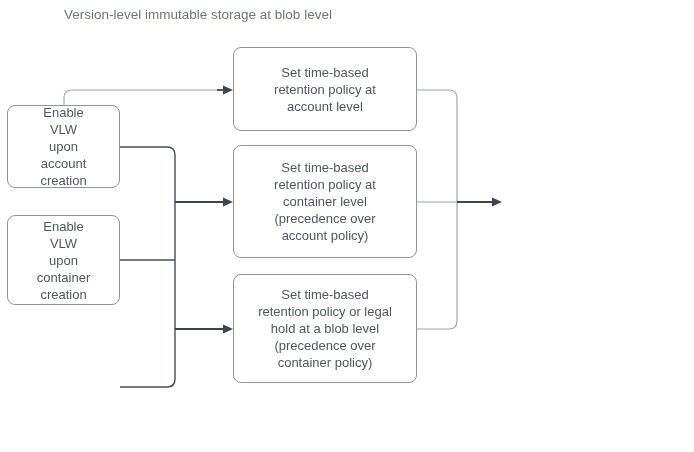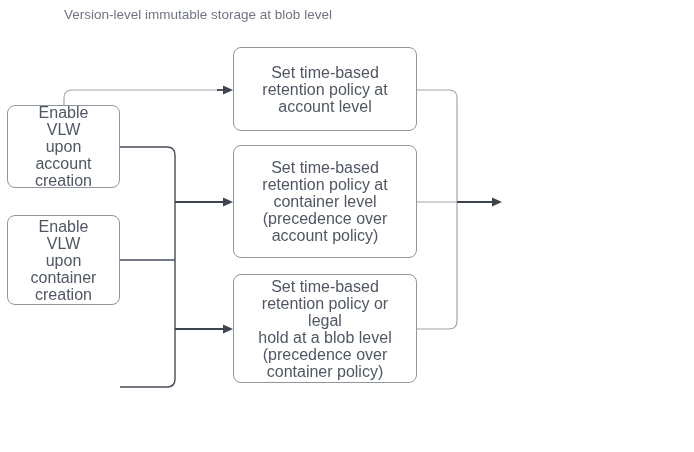--- a/index.html
+++ b/index.html
@@ -35,21 +35,21 @@
     position: absolute;
     box-sizing: border-box;
     background: var(--box-fill, #ffffff);
     border: 1px solid var(--box-border, #8e959d);
     border-radius: 8px;
     display: flex;
     align-items: center;
     justify-content: center;
     text-align: center;
     color: var(--box-text, #505763);
-    font-size: 16px;
+    font-size: 13px;
     line-height: 17px;
     white-space: pre-line;
     z-index: 1;
     padding: 2px 22px;
   }
   .edge-light { stroke: var(--edge-light, #a0a5ac); stroke-width: 1.2; fill: none; }
   .edge-dark  { stroke: var(--edge-dark, #474e58);  stroke-width: 1.4; fill: none; }
   .edge-arrow { stroke: var(--arrow, #3d444e);      stroke-width: 1.8; fill: none; }
   .arrow-head { fill: var(--arrow, #3d444e); stroke: none; }
 

